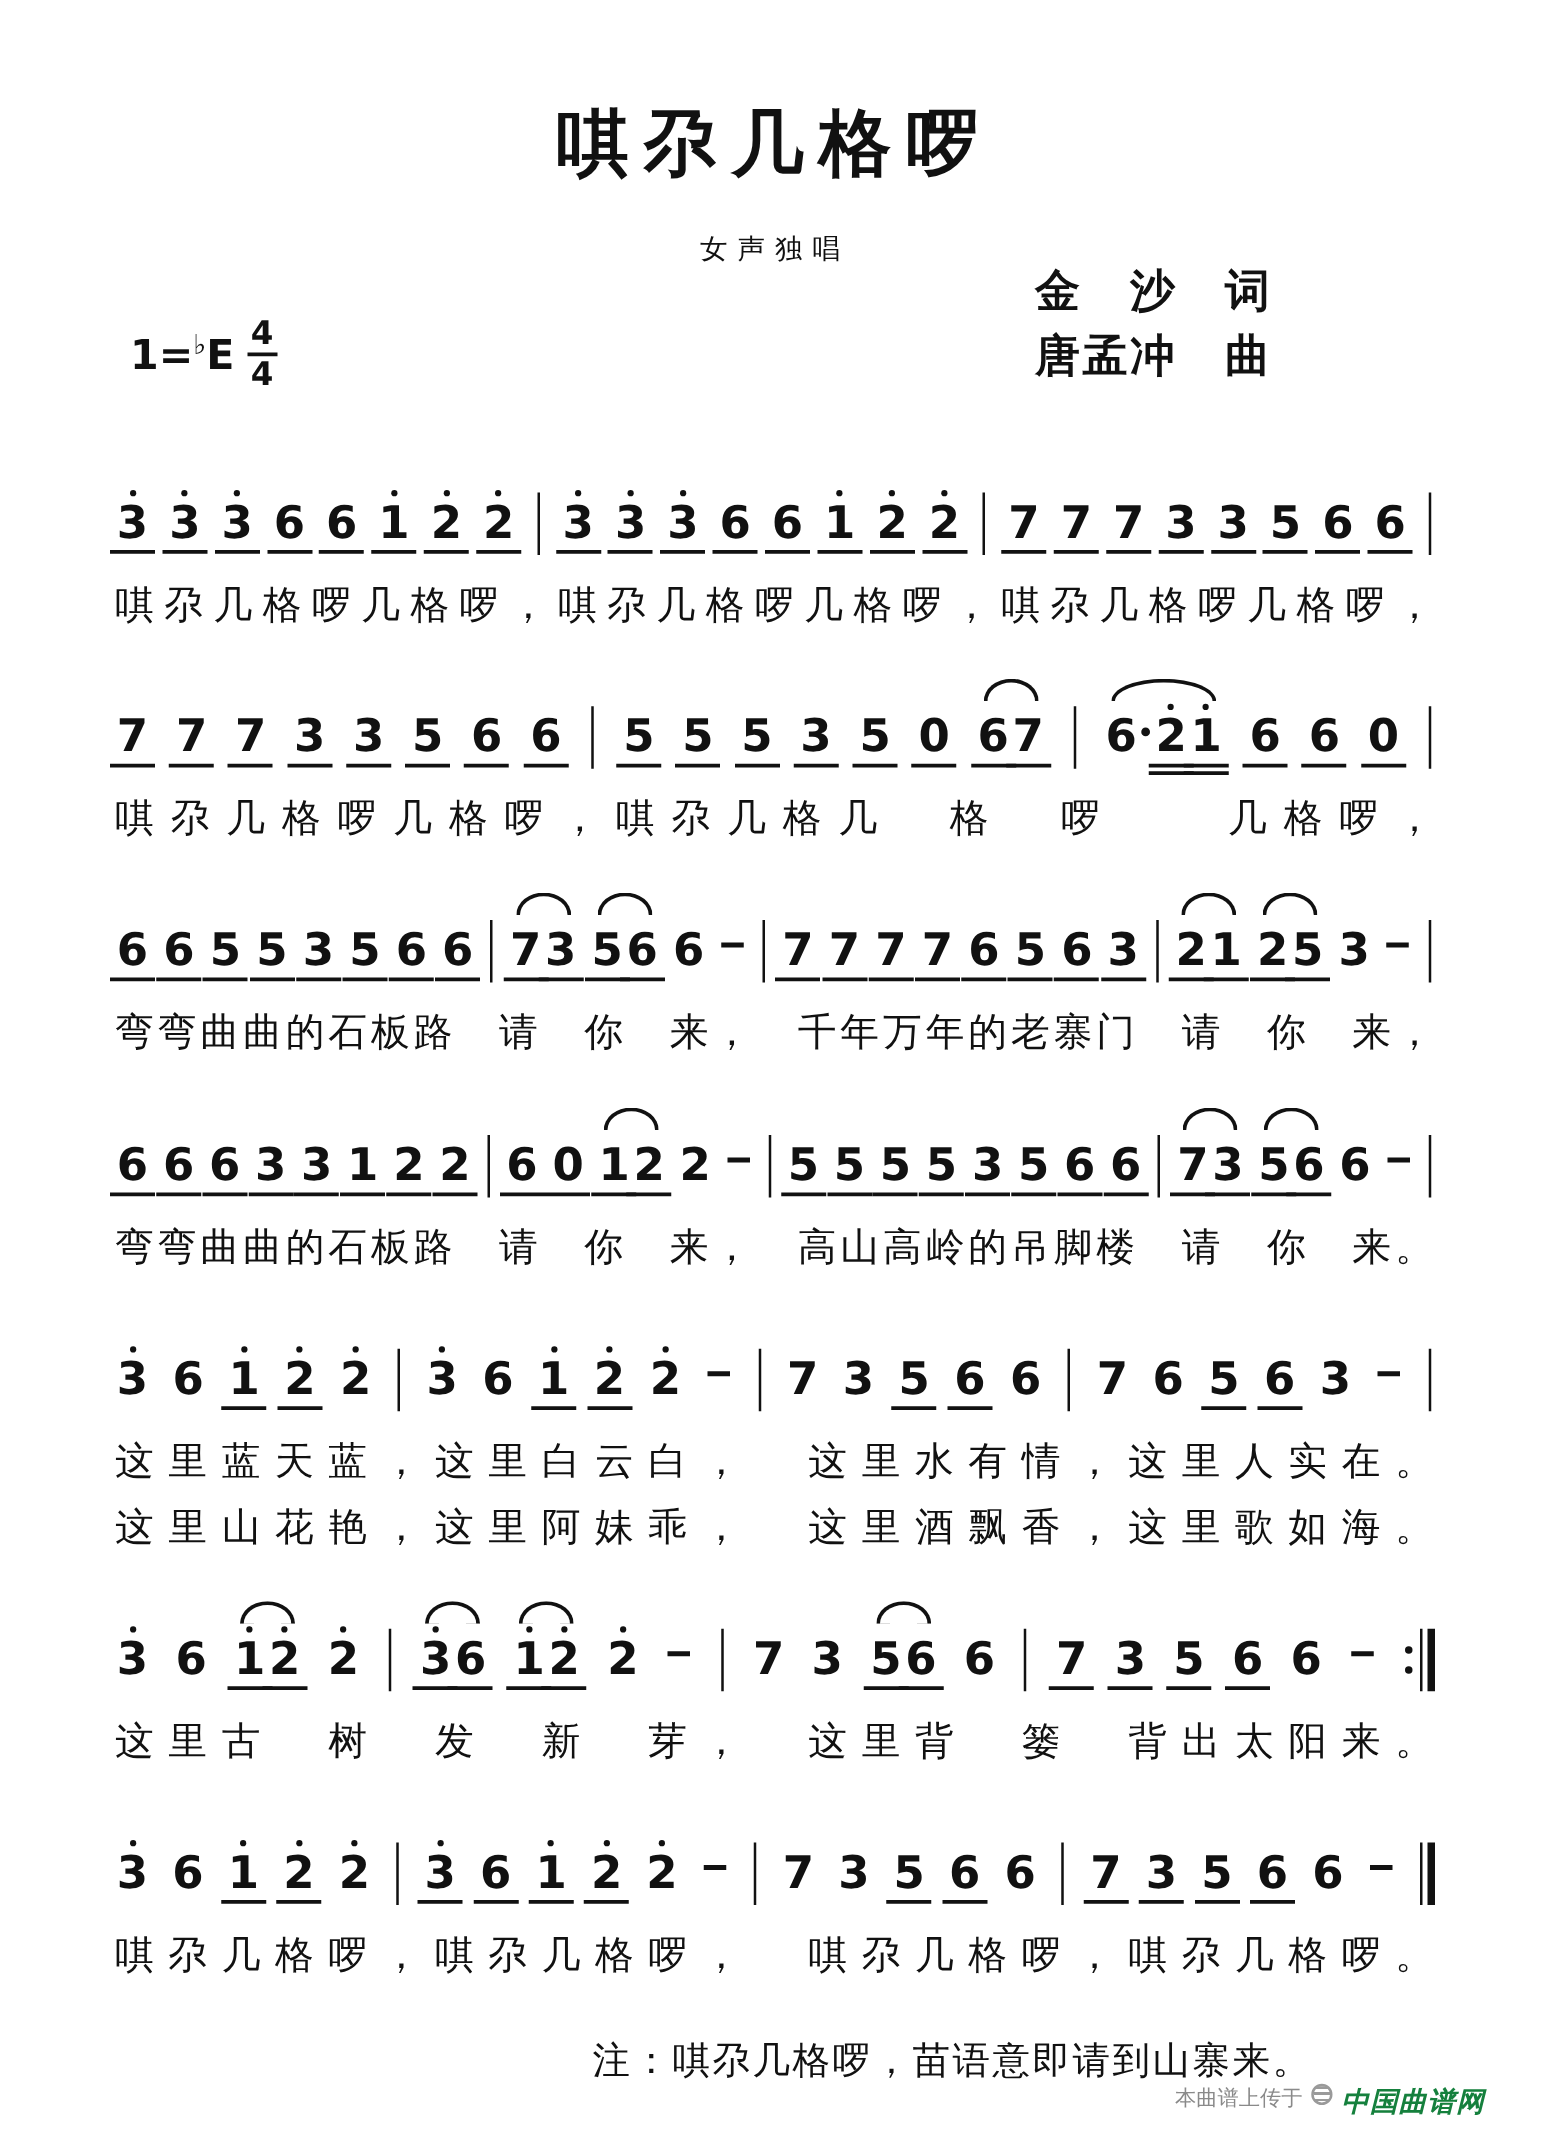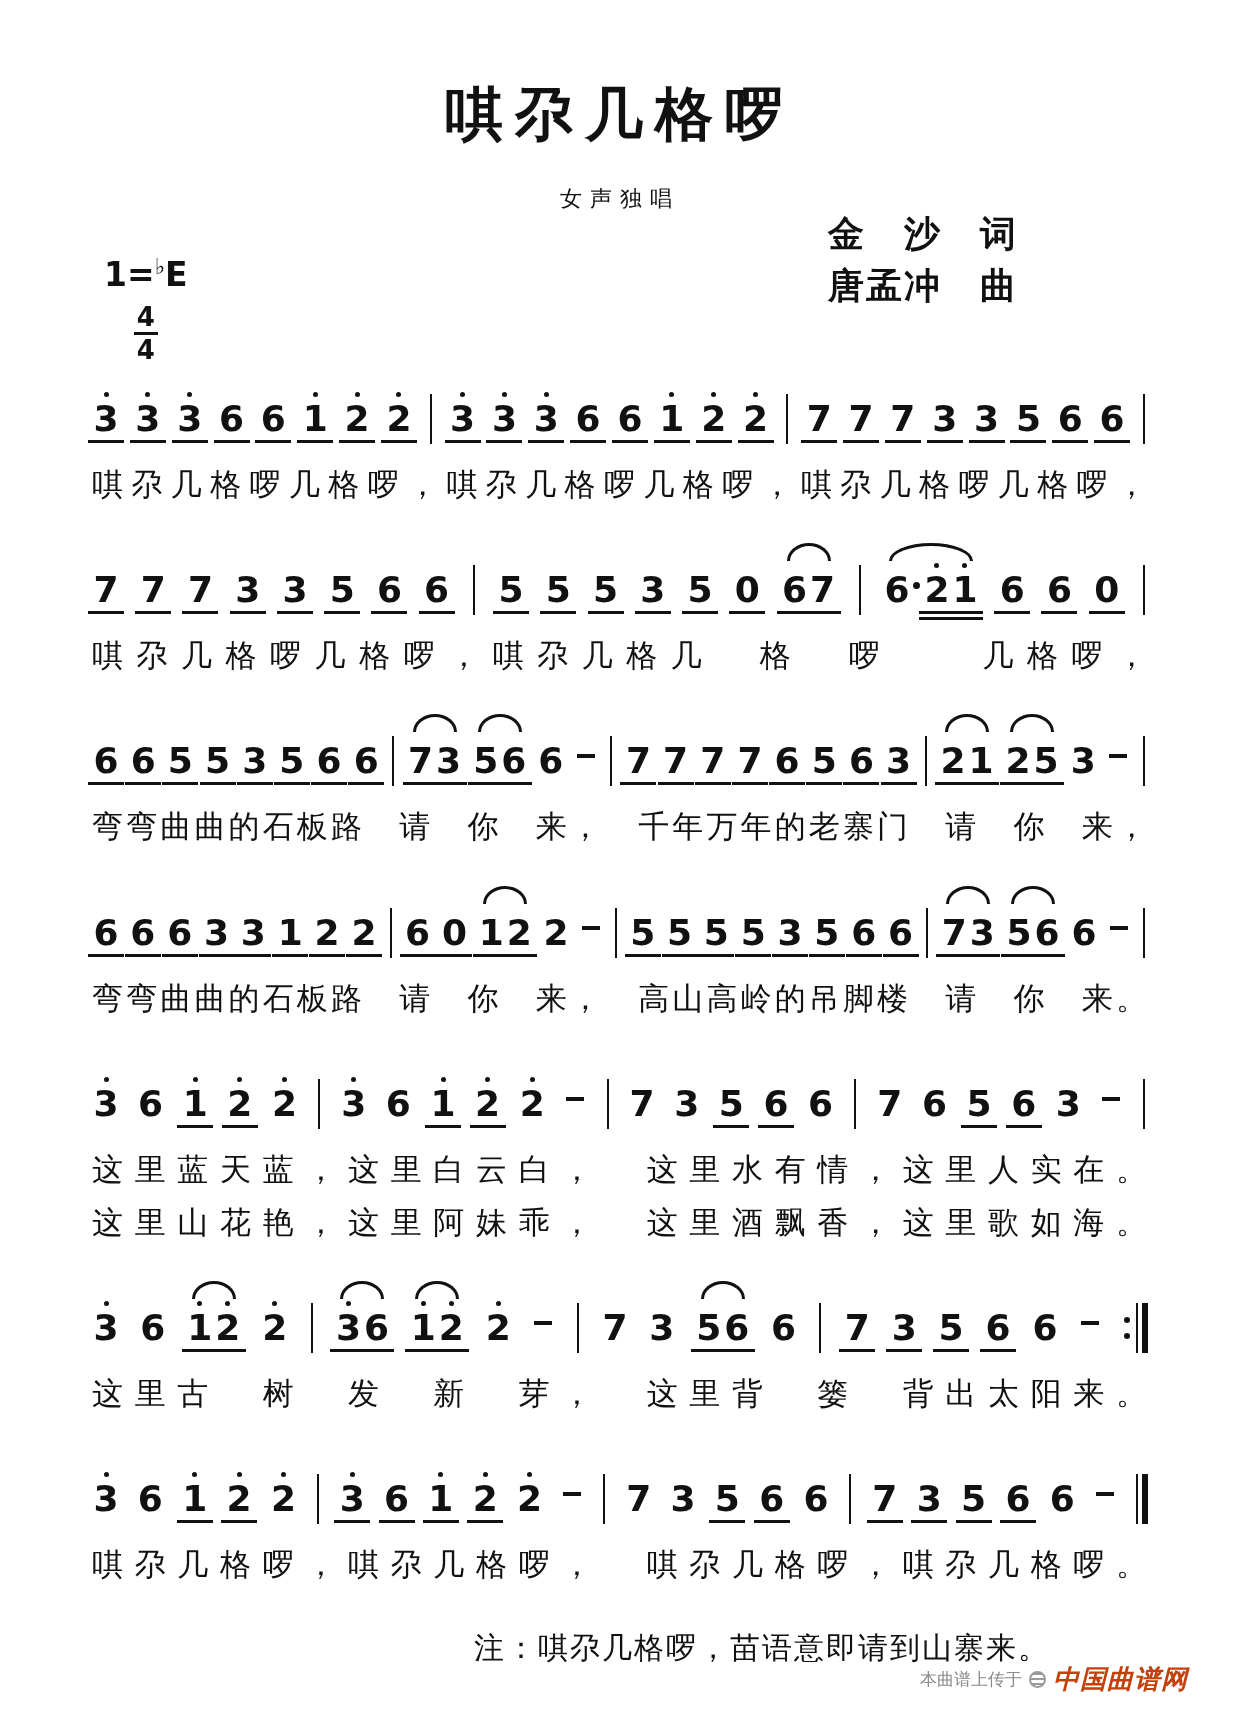--- a/index.html
+++ b/index.html
@@ -16,21 +16,21 @@
   .subtitle{
     text-align:center;font-size:22px;letter-spacing:8px;margin-top:30px;
   }
   .meta{position:relative;height:118px;}
   .credits{
     position:absolute;right:130px;top:-6px;font-size:36px;font-weight:600;
     text-align:right;line-height:1.45;letter-spacing:2px;
   }
   .keysig{
     position:absolute;left:12px;top:40px;font-size:33px;font-weight:bold;
-    display:flex;align-items:center;gap:10px;flex-direction:column;
+    display:flex;align-items:center;gap:10px;
   }
   .keysig sup{font-size:22px;vertical-align:super;}
   .timesig{display:inline-flex;flex-direction:column;align-items:center;font-size:26px;line-height:1;font-weight:bold;}
   .timesig .tt{border-bottom:3px solid #111;padding:0 3px 2px 3px;}
   .timesig .tb{padding-top:2px;}
 
   
   #score{margin-top:4px;}
   .line-block{margin-top:22px;}
   .notes-row{
@@ -60,29 +60,29 @@
     border-radius:50% 50% 0 0 / 100% 100% 0 0;
   }
   .lyrics-row{
     font-size:31px;line-height:1.2;margin-top:16px;letter-spacing:1px;
     text-align:justify;text-align-last:justify;
   }
 
   .footnote{margin-top:44px;padding-left:382px;font-size:30px;letter-spacing:2px;}
 
   .footer{
-    position:absolute;right:52px;bottom:12px;display:flex;align-items:center;gap:7px;
+    position:absolute;right:52px;bottom:12px;display:flex;align-items:flex-start;gap:7px;
     color:#8a8a8a;font-size:17px;
   }
   .logo-c{
     width:17px;height:17px;border-radius:50%;border:2px solid #9a9a9a;box-sizing:border-box;
     background:repeating-linear-gradient(#9a9a9a 0 2px,transparent 2px 5px);
     display:inline-block;
   }
-  .site-name{font-weight:bold;font-style:italic;font-size:26px;color:#c2410c;letter-spacing:1px;}
+  .site-name{font-weight:bold;font-style:italic;font-size:22px;color:#15803d;letter-spacing:1px;}
 </style>
 </head>
 <body>
 
 <div class="sheet">
 
   <div class="title">唭尕几格啰</div>
 
   <div class="subtitle">女声独唱</div>
 

